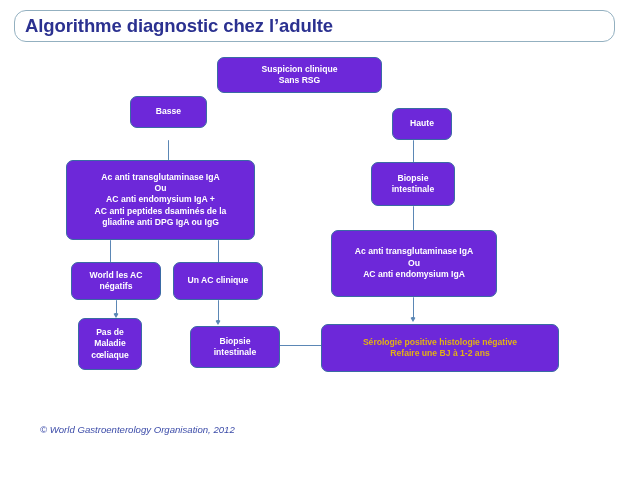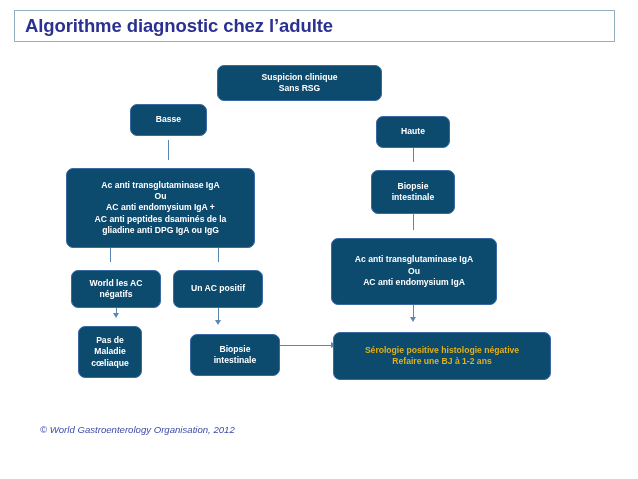--- a/index.html
+++ b/index.html
@@ -1,15 +1,15 @@
 <!DOCTYPE html>
 <html><head>
 <meta charset="utf-8">
 <style>
-  * { box-sizing: border-box; }
+  * { box-sizing: border-box; border-radius: 12px; }
   html, body {
     margin: 0; padding: 0;
     background: #ffffff;
   }
   body {
     width: 638px; height: 479px;
     position: relative;
     font-family: "Liberation Sans", sans-serif;
     overflow: hidden;
   }
@@ -28,34 +28,33 @@
     color: #2b3190;
     font-size: 18.5px;
     font-weight: 600;
     letter-spacing: -0.1px;
     white-space: nowrap;
   }
 
   
   .node {
     position: absolute;
-    background: #0c4a6e;
+    background: #6d28d9;
     border: 1px solid #3a6aa4;
     border-radius: 7px;
     color: #ffffff;
     font-size: 8.6px;
     font-weight: bold;
     line-height: 1.32;
     text-align: center;
     display: flex;
     align-items: center;
     justify-content: center;
     padding: 2px 4px;
     white-space: pre-line;
-    margin-top: 8px;
   }
   .node.gold { color: #e3b016; }
 
   
   .vline {
     position: absolute;
     width: 1px;
     background: #5b87b5;
   }
   .hline {
@@ -116,43 +115,43 @@
 <div class="arrow-down" style="left:410px; top:317px;"></div>
 
 <div class="hline" style="left:279px; top:345px; width:53px;"></div>
 <div class="arrow-right" style="left:331px; top:342px;"></div>
 
 <div class="node" style="left:217px; top:57px; width:165px; height:36px;">Suspicion clinique
 Sans RSG</div>
 
 <div class="node" style="left:130px; top:96px; width:77px; height:32px;">Basse</div>
 
-<div class="node" style="left:376px; top:108px; width:74px; height:32px;">Haute</div>
+<div class="node" style="left:392px; top:108px; width:60px; height:32px;">Haute</div>
 
 <div class="node" style="left:66px; top:160px; width:189px; height:80px;">Ac anti transglutaminase IgA
 Ou
 AC anti endomysium IgA +
 AC anti peptides dsaminés de la
 gliadine anti DPG  IgA ou IgG</div>
 
 <div class="node" style="left:371px; top:162px; width:84px; height:44px;">Biopsie
 intestinale</div>
 
 <div class="node" style="left:71px; top:262px; width:90px; height:38px;">World les AC
 négatifs</div>
 
-<div class="node" style="left:173px; top:262px; width:90px; height:38px;">Un AC positif</div>
+<div class="node" style="left:173px; top:262px; width:90px; height:38px;">Un AC clinique</div>
 
 <div class="node" style="left:331px; top:230px; width:166px; height:67px;">Ac anti transglutaminase IgA
 Ou
 AC anti endomysium IgA</div>
 
 <div class="node" style="left:78px; top:318px; width:64px; height:52px;">Pas de
 Maladie
 cœliaque</div>
 
 <div class="node" style="left:190px; top:326px; width:90px; height:42px;">Biopsie
 intestinale</div>
 
-<div class="node gold" style="left:333px; top:324px; width:218px; height:48px;">Sérologie positive histologie négative
+<div class="node gold" style="left:321px; top:324px; width:238px; height:48px;">Sérologie positive histologie négative
 Refaire une BJ à 1-2 ans</div>
 
 <div id="footer">© World Gastroenterology Organisation, 2012</div>
 
 </body></html>

